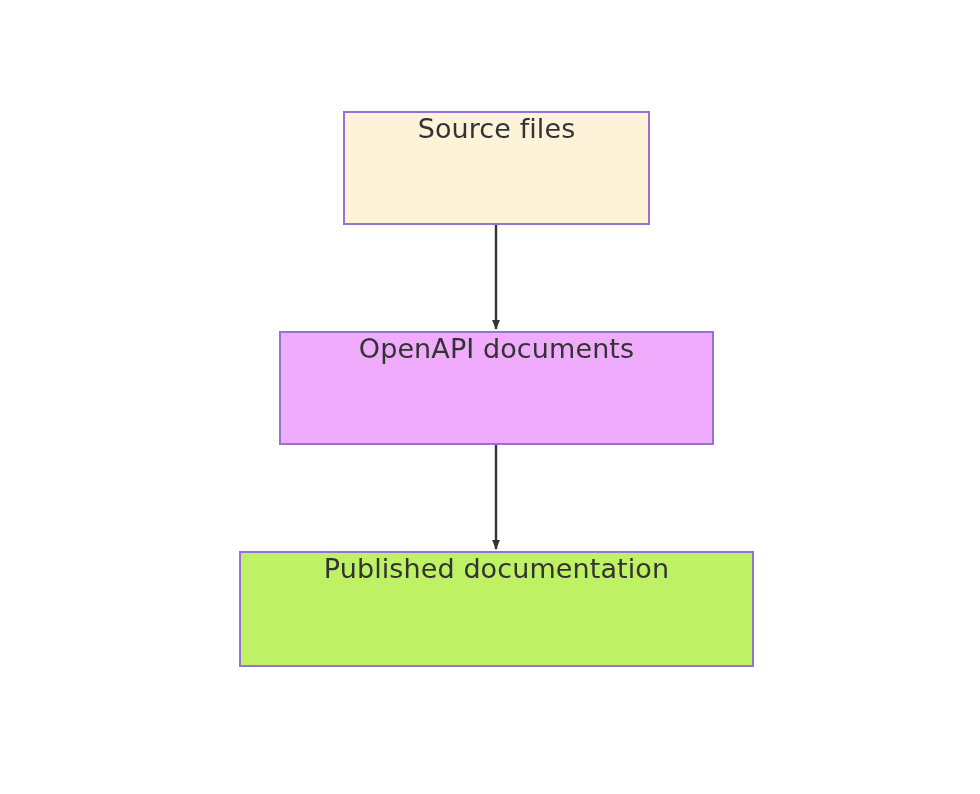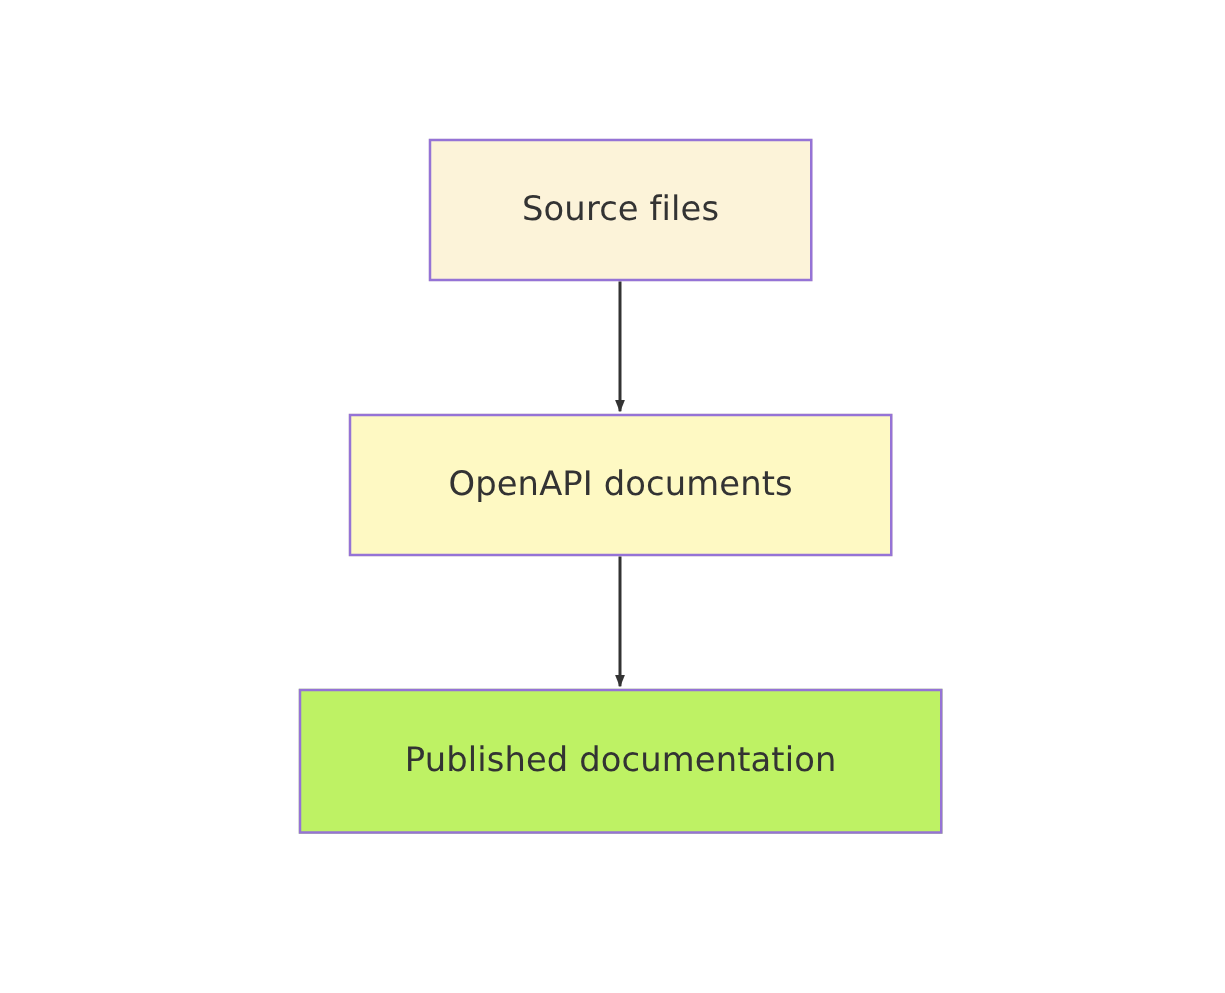--- a/index.html
+++ b/index.html
@@ -27,21 +27,21 @@
     width: 980px;
     height: 794px;
     pointer-events: none;
   }
   .flow-node {
     position: absolute;
     box-sizing: border-box;
     border-style: solid;
     border-width: 2px;
     display: flex;
-    align-items: center;
+    align-items: flex-start;
     justify-content: center;
     text-align: center;
   }
   .flow-node .node-label {
     font-size: 27px;
     line-height: 1.2;
     color: #333333;
     letter-spacing: 0.1px;
     white-space: nowrap;
   }
@@ -83,21 +83,21 @@
 
     <g>
       <line x1="496" y1="445" x2="496" y2="549" stroke="#333333" stroke-width="2.4" marker-end="url(#arrowhead)"></line>
     </g>
   </svg>
 
   <div class="flow-node" id="node-source-files" style="background:#fcf3d9; border-color:#9573d6;">
     <span class="node-label">Source files</span>
   </div>
 
-  <div class="flow-node" id="node-openapi-documents" style="background:#fef9c3; border-color:#9573d6;">
+  <div class="flow-node" id="node-openapi-documents" style="background:#f0abfc; border-color:#9573d6;">
     <span class="node-label">OpenAPI documents</span>
   </div>
 
   <div class="flow-node" id="node-published-documentation" style="background:#bef264; border-color:#9573d6;">
     <span class="node-label">Published documentation</span>
   </div>
 
 </div>
 
 </body></html>

